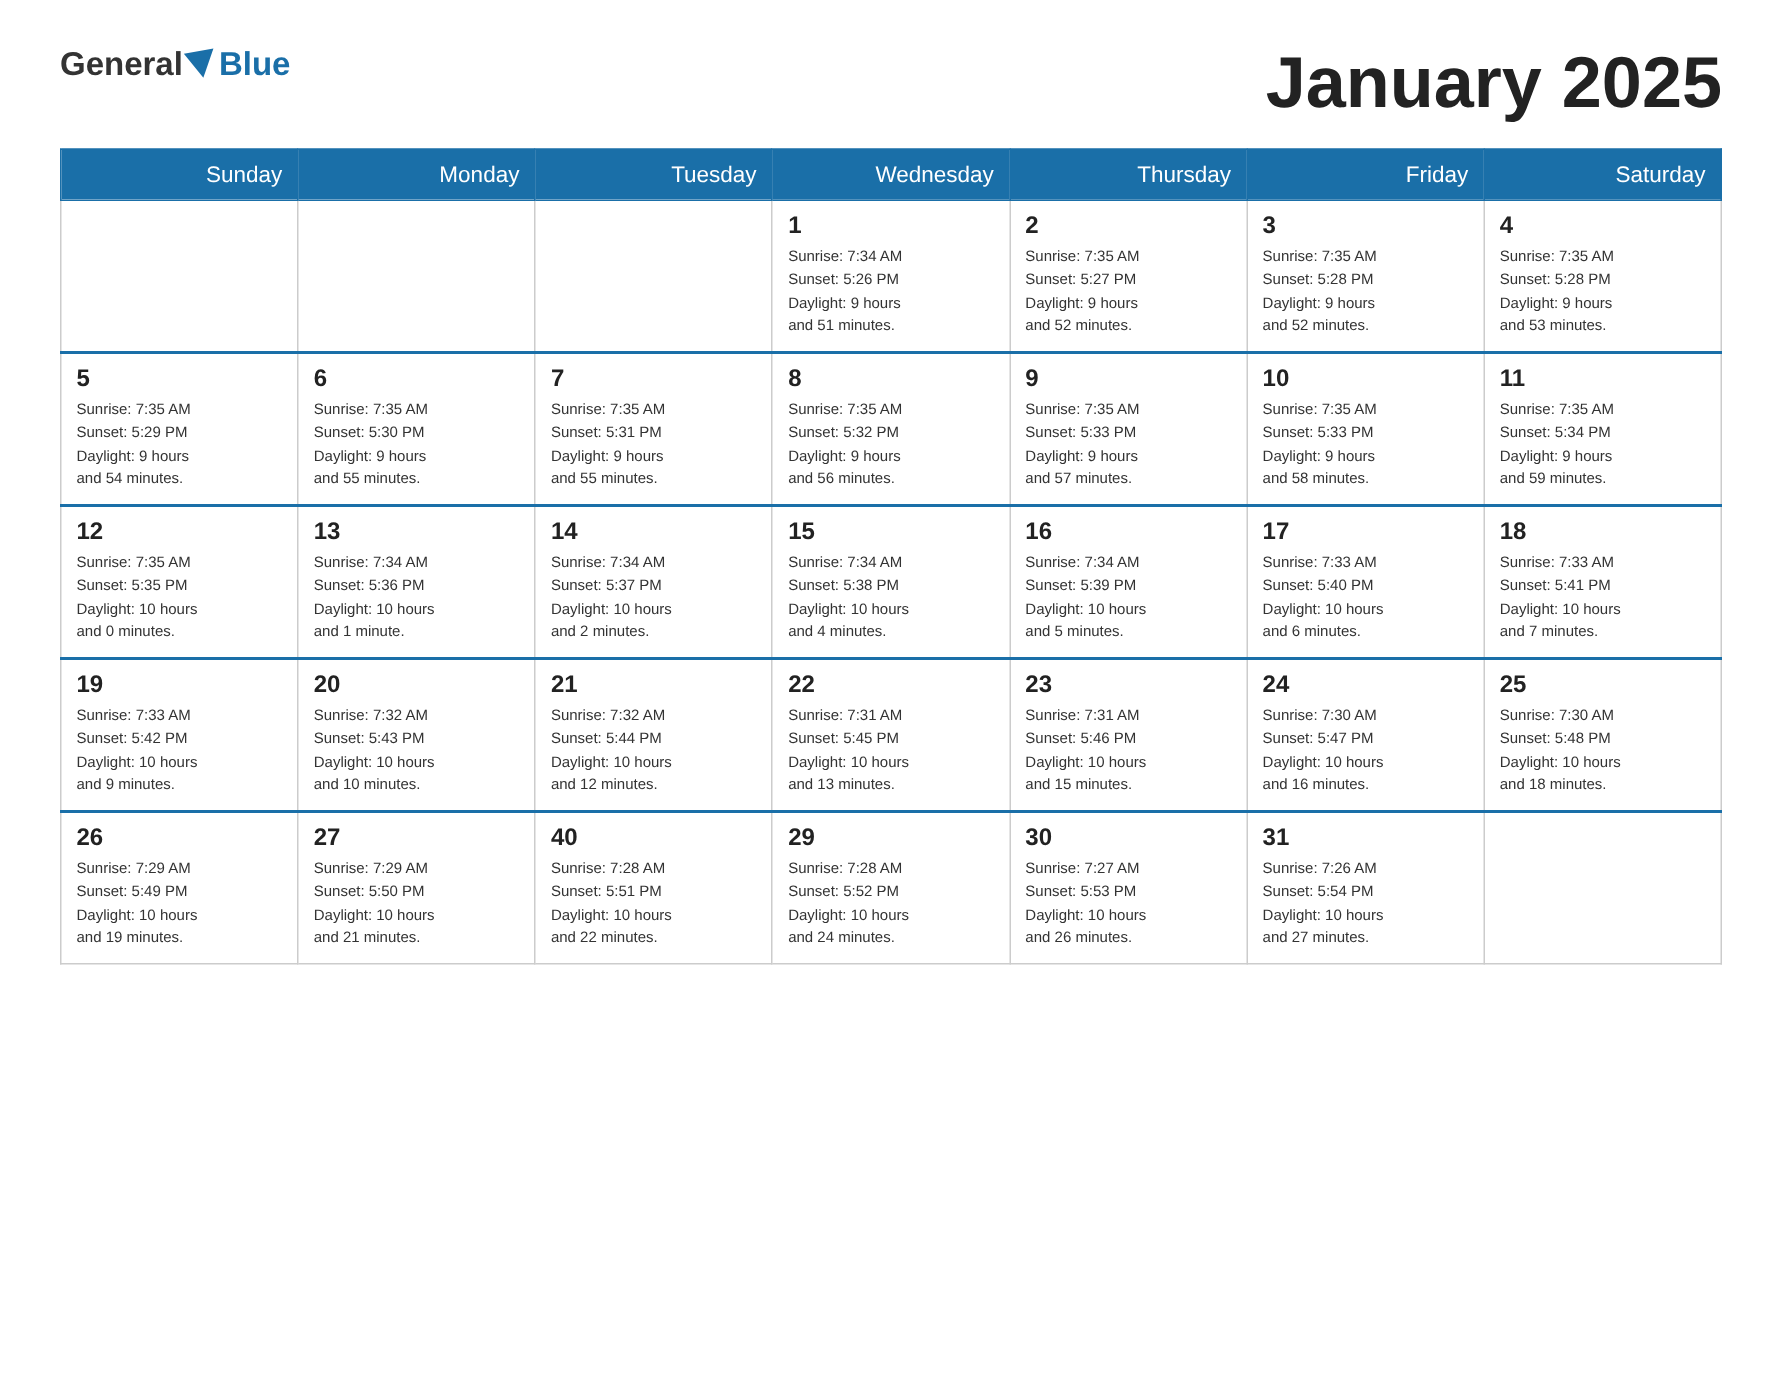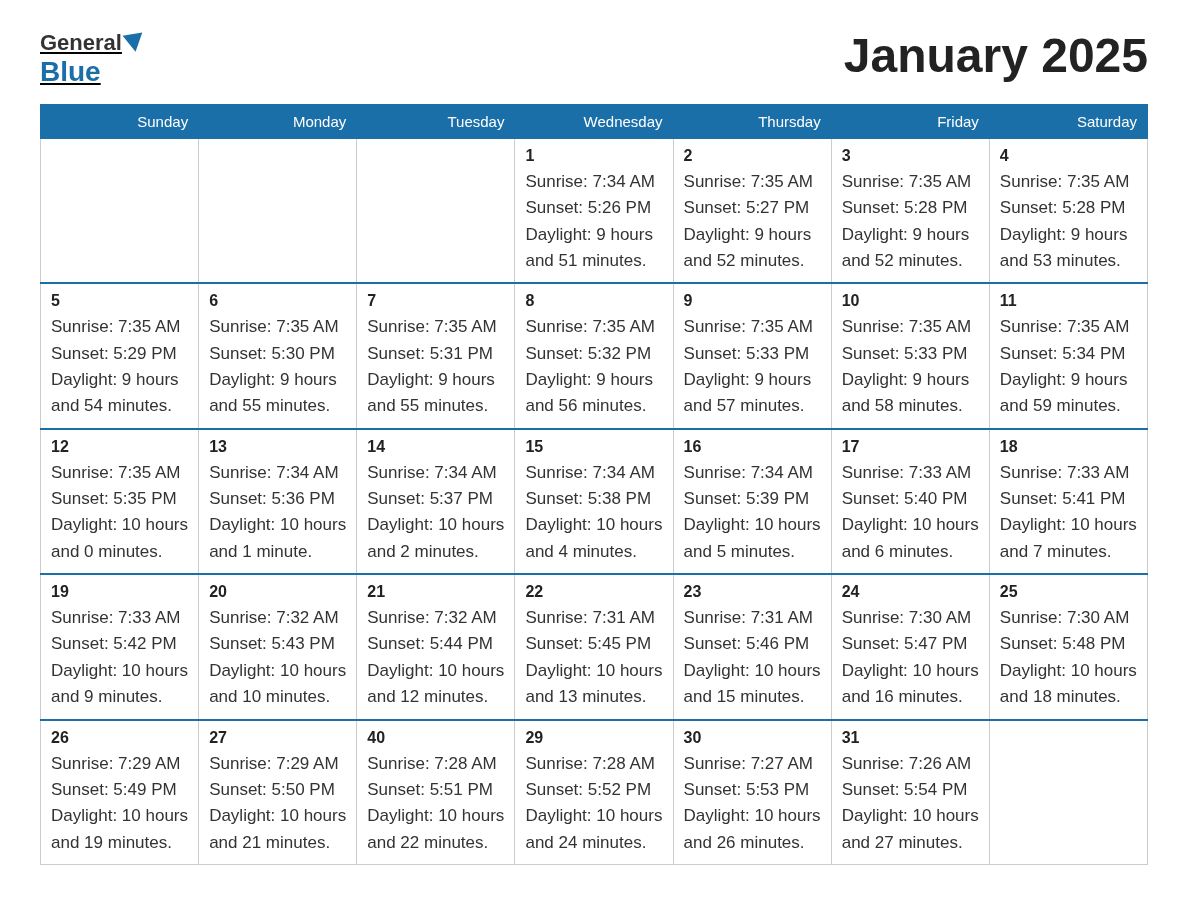--- a/index.html
+++ b/index.html
@@ -11,44 +11,43 @@
       min-height: 918px;
     }
     .header {
       display: flex;
       justify-content: space-between;
       align-items: flex-start;
       margin-bottom: 16px;
     }
     .logo {
       display: flex;
-      flex-direction: column;
+      flex-direction: row;
       align-items: flex-start;
-      text-decoration: underline;
     }
     .logo-top {
       display: flex;
       align-items: center;
       font-size: 22px;
       font-weight: bold;
       color: #333;
     }
     .logo-general { color: #333; }
     .logo-triangle {
       width: 0;
       height: 0;
       border-left: 10px solid transparent;
       border-right: 10px solid transparent;
       border-top: 18px solid #1a6fa8;
       margin: 0 2px;
       transform: rotate(-10deg);
     }
     .logo-blue {
       color: #1a6fa8;
-      font-size: 28px;
+      font-size: 22px;
       font-weight: bold;
     }
     .title-block {
       text-align: right;
     }
     .month-title {
       font-size: 48px;
       font-weight: bold;
       color: #222;
       line-height: 1.1;
@@ -82,21 +81,21 @@
       color: #333;
     }
     .day-num {
       font-size: 16px;
       font-weight: bold;
       color: #222;
       display: block;
       margin-bottom: 4px;
     }
     .day-info {
-      font-size: 17px;
+      font-size: 10px;
       line-height: 1.55;
       color: #333;
     }
     .empty-cell {
       background: #fff;
     }
     tr { border-bottom: 2px solid #1a6fa8; }
     tr:last-child { border-bottom: none; }
   </style>
 </head>

